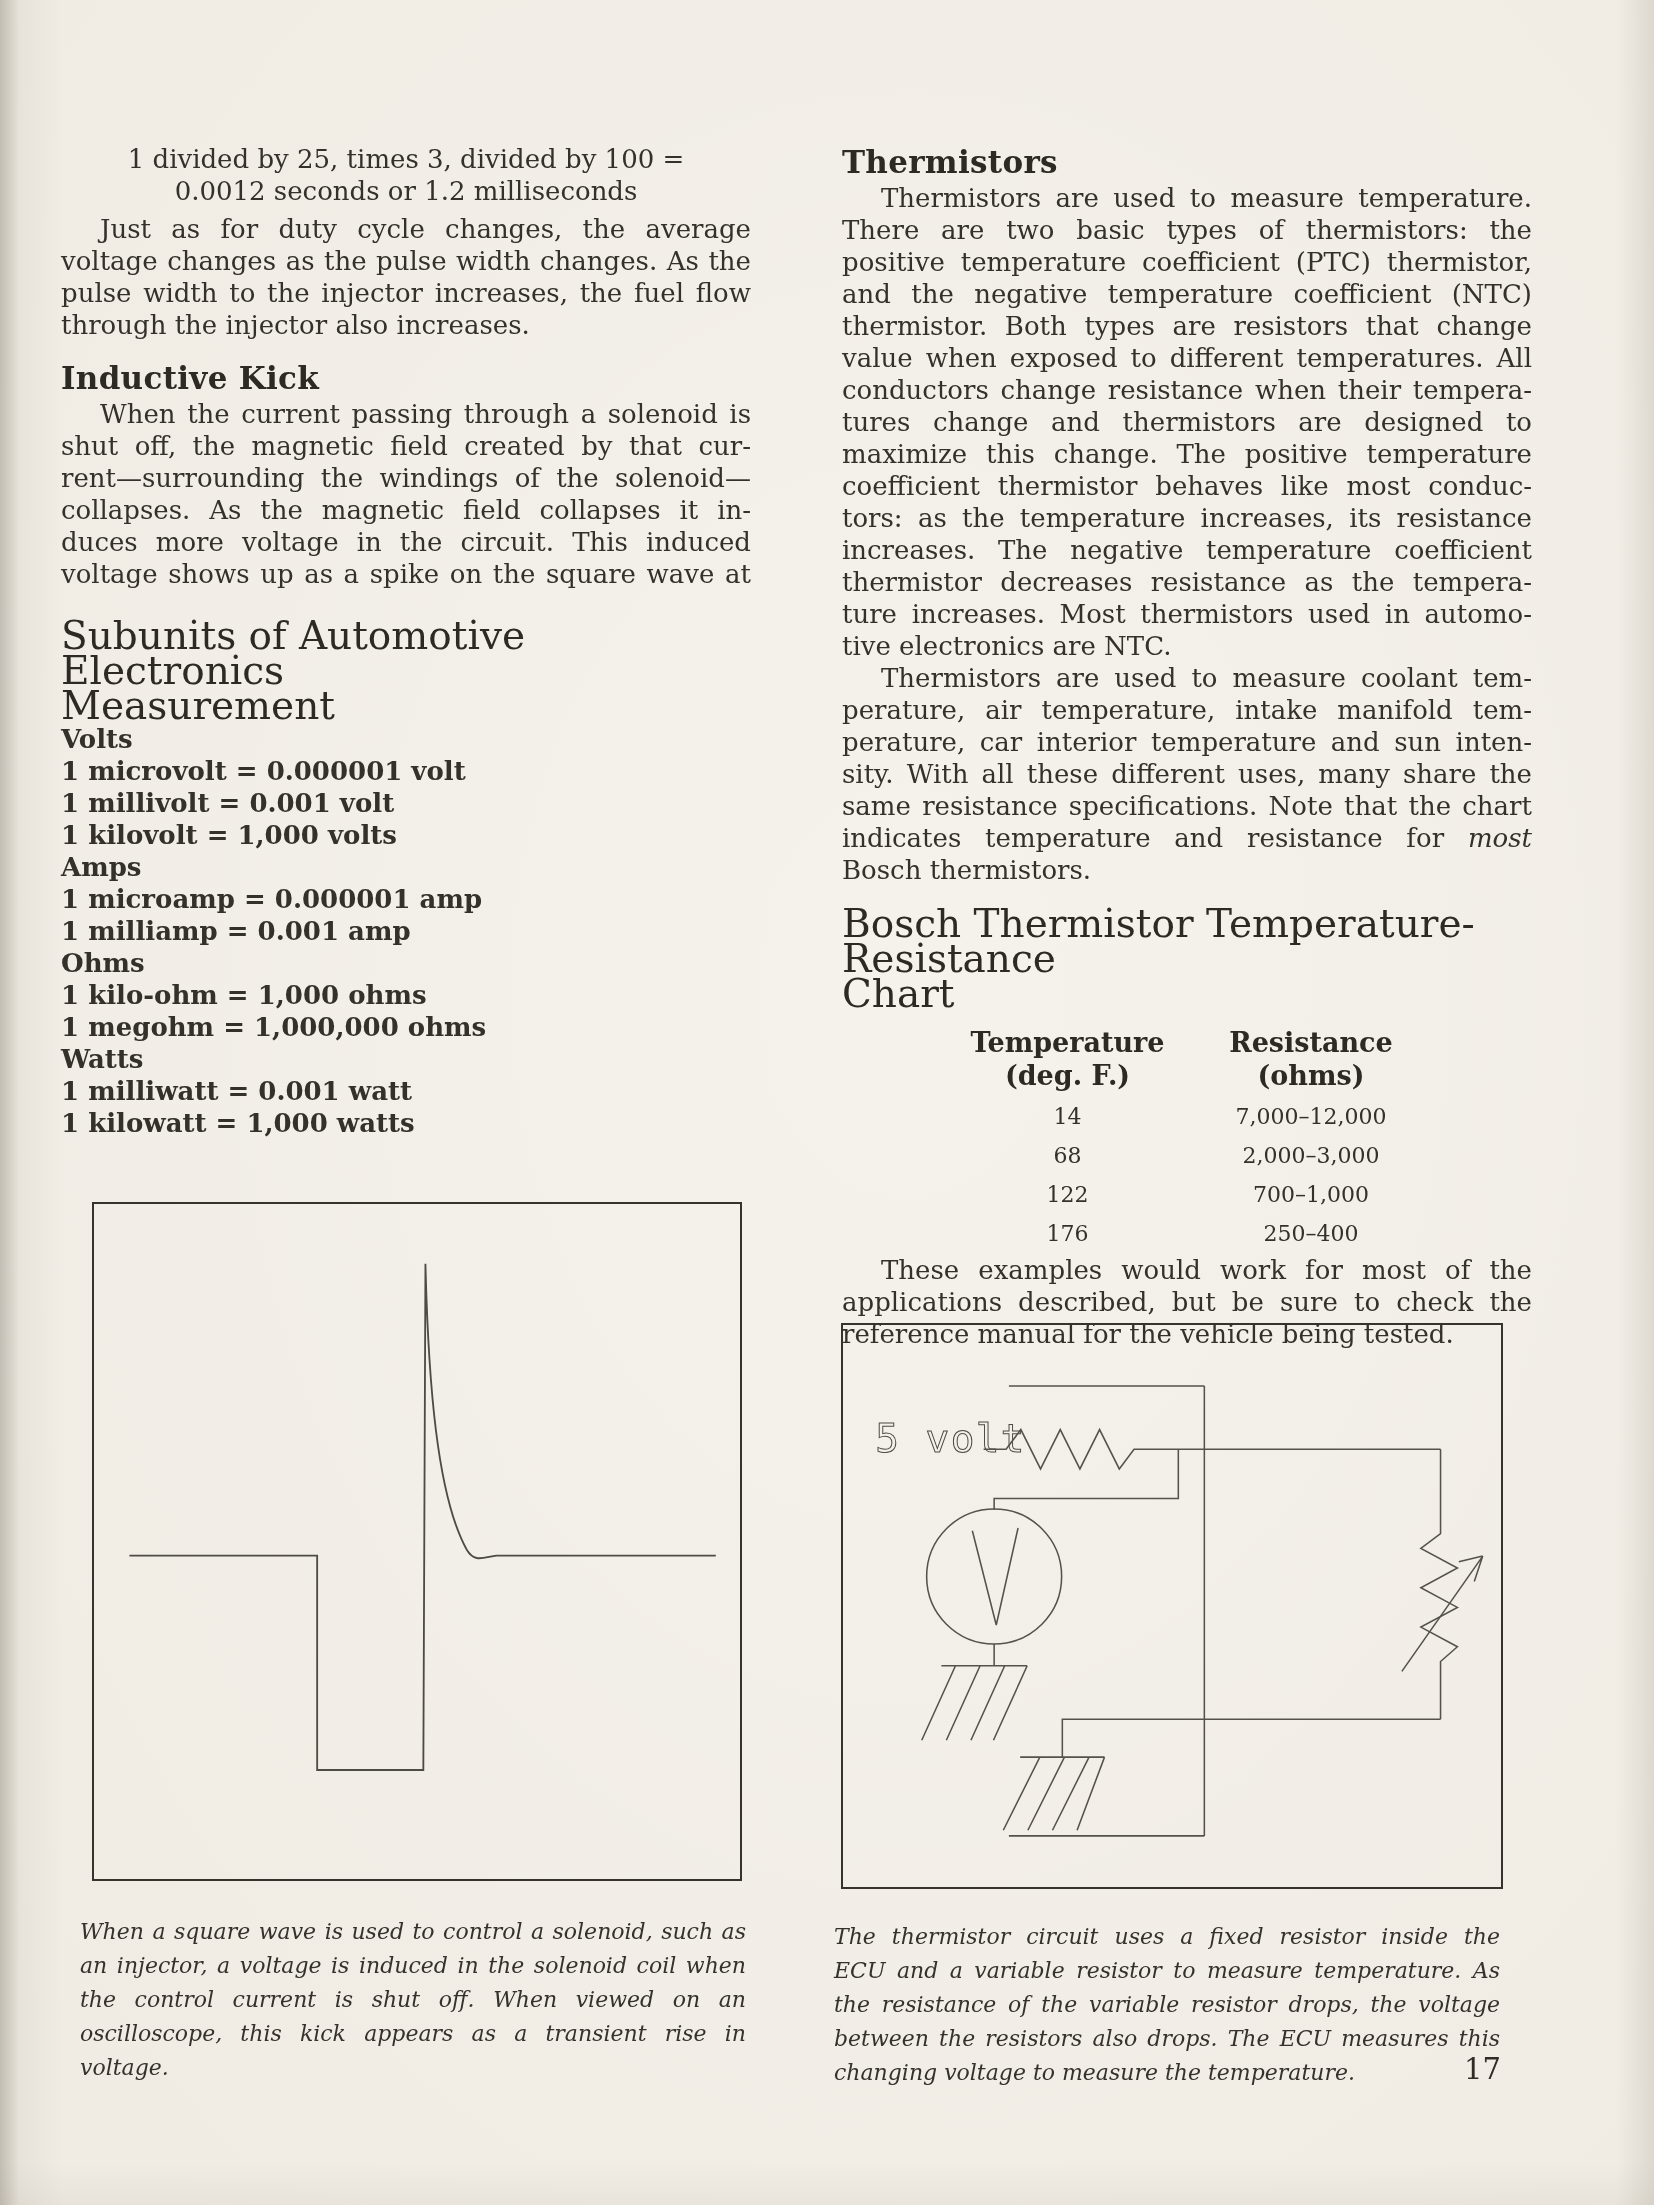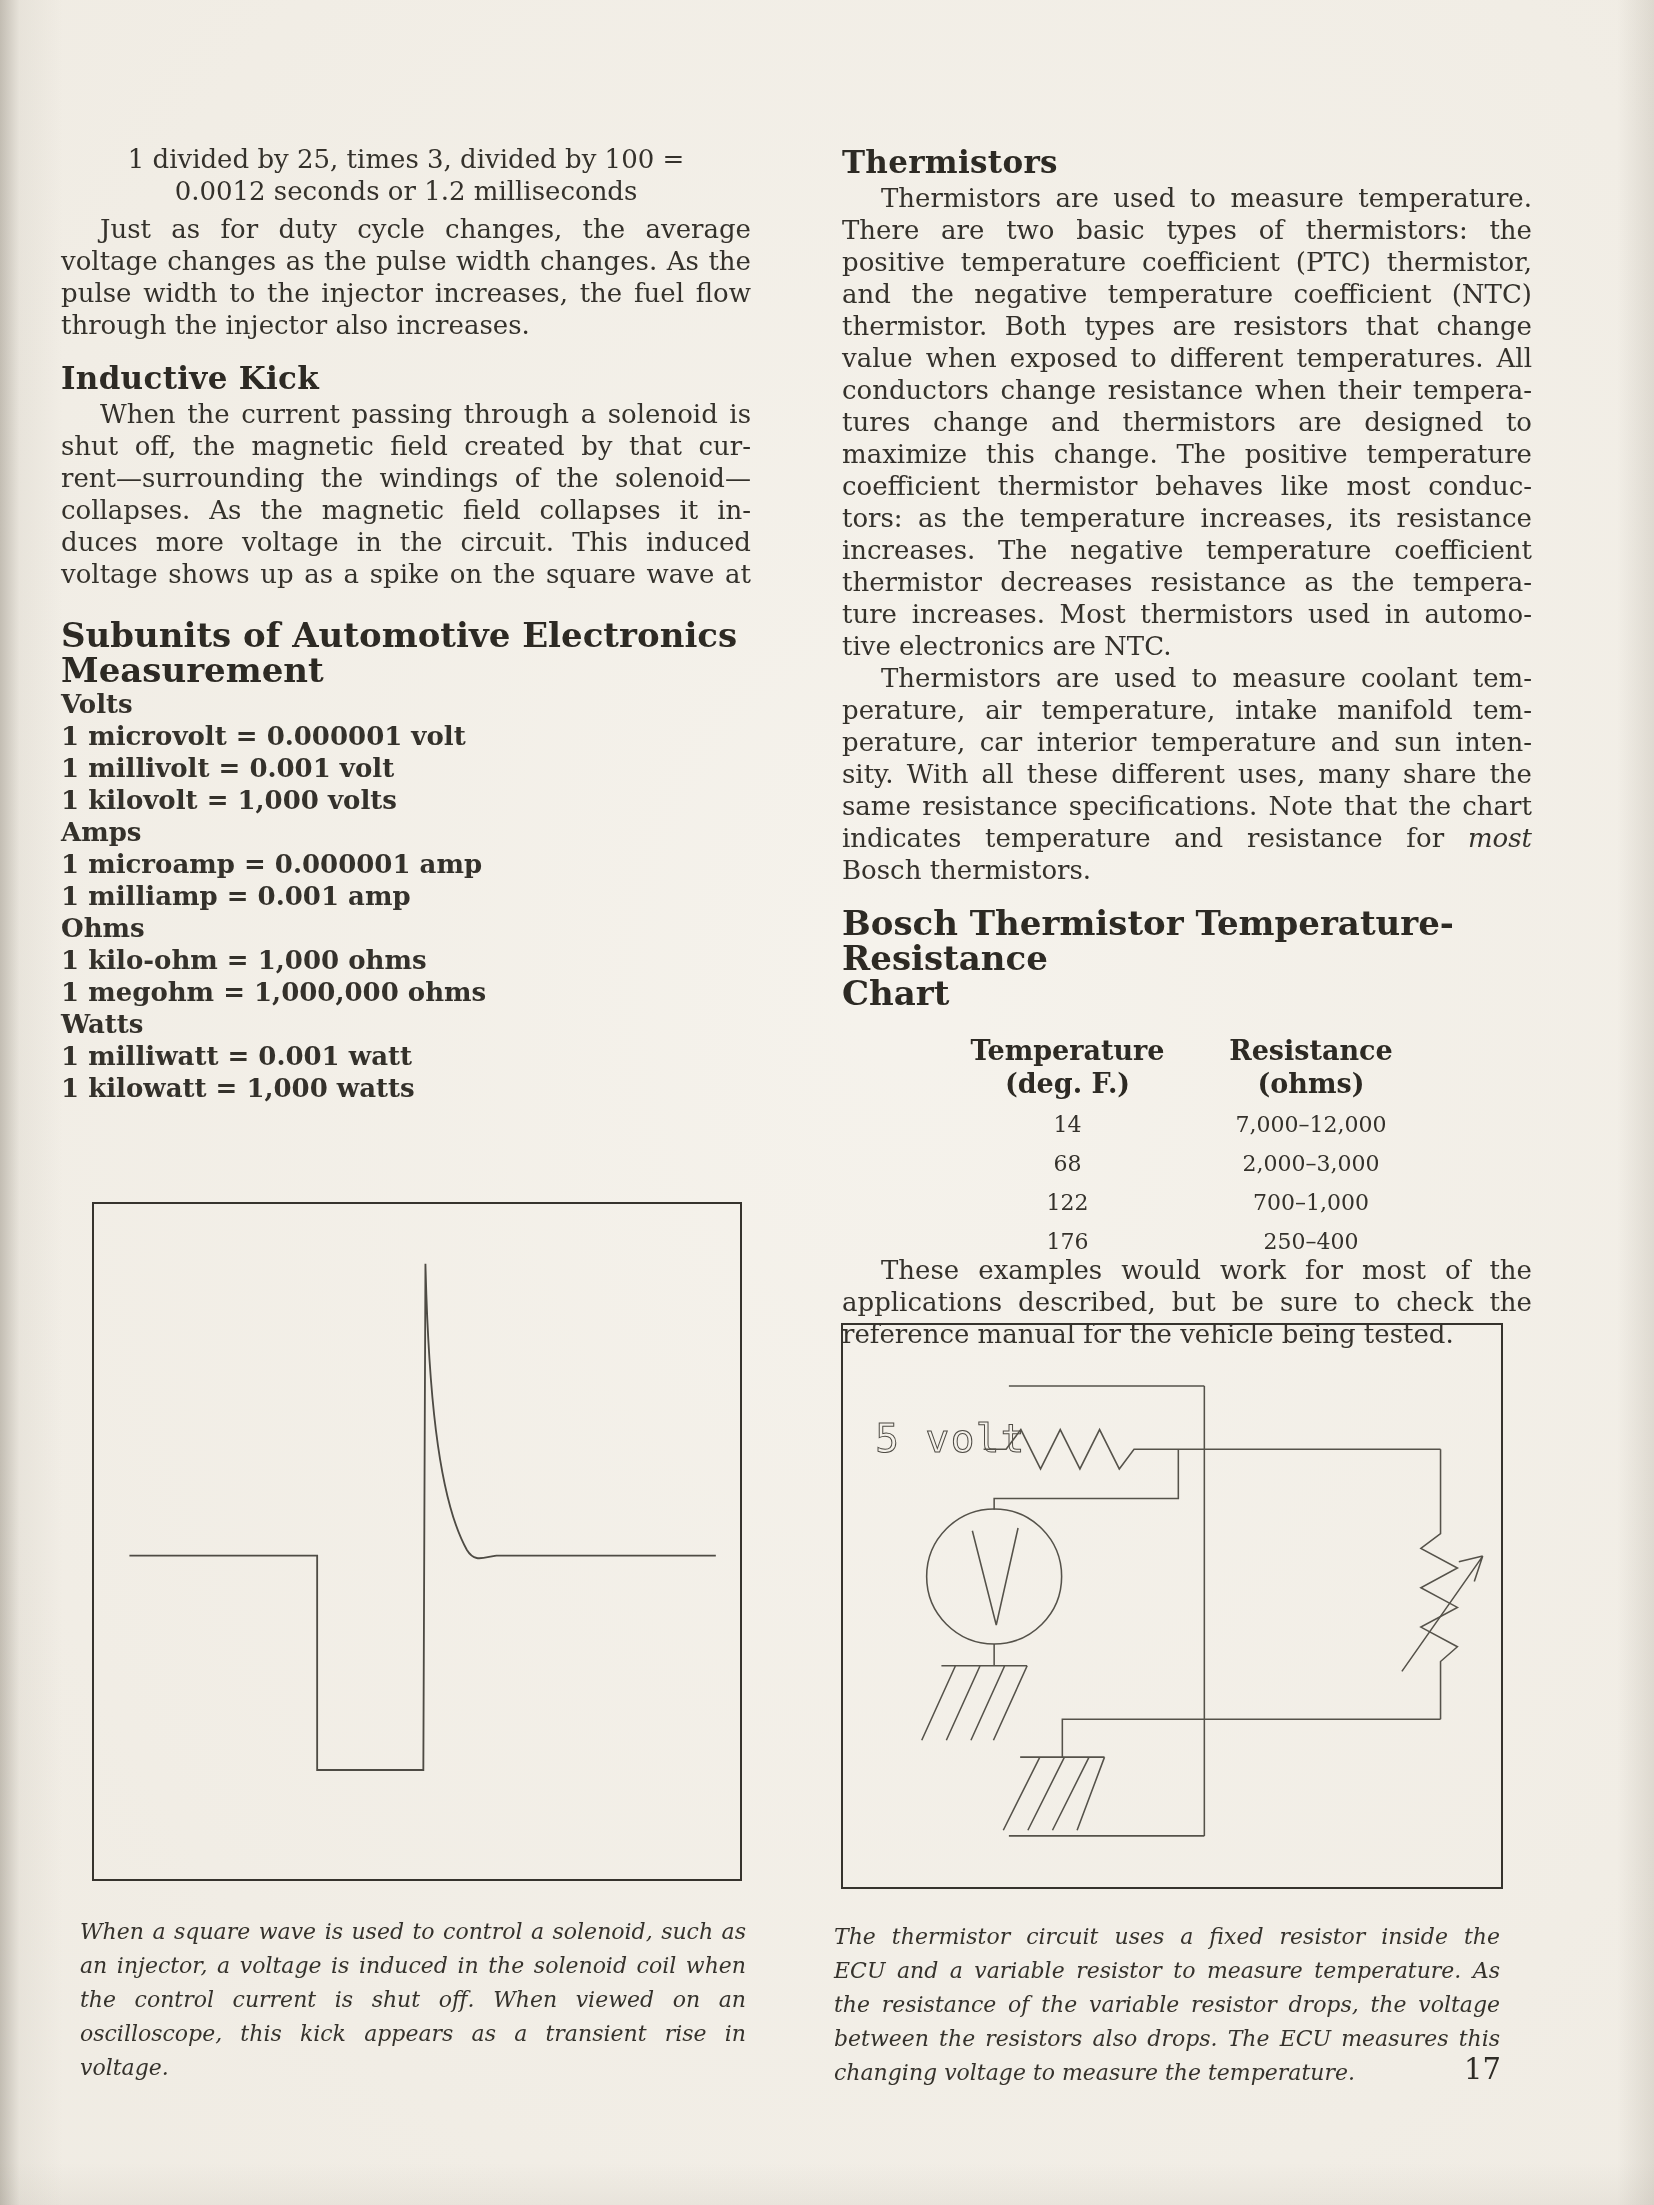--- a/index.html
+++ b/index.html
@@ -22,31 +22,31 @@
   #col-right{left:834px;top:143px;margin-left:8px;}
 
   .body-text{font-size:26px;line-height:32px;}
   .line{text-align:justify;text-align-last:justify;}
   .line.last{text-align-last:left;}
   .center-block .line{text-align:center;text-align-last:center;}
   .indent .line:first-child{text-indent:39px;}
   .line em{font-style:italic;}
 
   h2.head{font-size:31px;line-height:39px;margin:0;font-weight:bold;letter-spacing:0.3px;color:#2d2a24;}
-  .subhead{font-size:34px;line-height:35px;font-weight:bold;color:#2d2a24;}
+  .subhead{font-size:39px;line-height:35px;font-weight:normal;color:#2d2a24;}
   #inductive-heading{margin-top:18px;}
   #subunits-heading{margin-top:28px;}
   #chart-heading{margin-top:19.5px;}
   .unit-list{font-size:26px;line-height:32px;font-weight:bold;}
   .unit-list .uline{text-align:left;}
   #intro-para{margin-top:5.6px;}
 
   
   .tbl{position:relative;height:232px;margin-top:11px;}
-  .tcol{position:absolute;top:12px;}
+  .tcol{position:absolute;top:4px;}
   .tcolA{left:58px;width:335px;}
   .tcolB{left:333px;width:272px;}
   .tbl .th{font-weight:bold;font-size:27px;line-height:33px;text-align:center;color:#2d2a24;}
   .tbl .td{font-size:22px;line-height:39px;text-align:center;}
   .tbl .td:nth-of-type(3){margin-top:5.6px;}
 
   
   .figure-box{position:absolute;border:2.8px solid #36332d;background:transparent;}
   #figure-wave{left:92px;top:1202px;width:646px;height:675px;}
   #figure-circuit{left:841px;top:1323px;width:658px;height:562px;}

